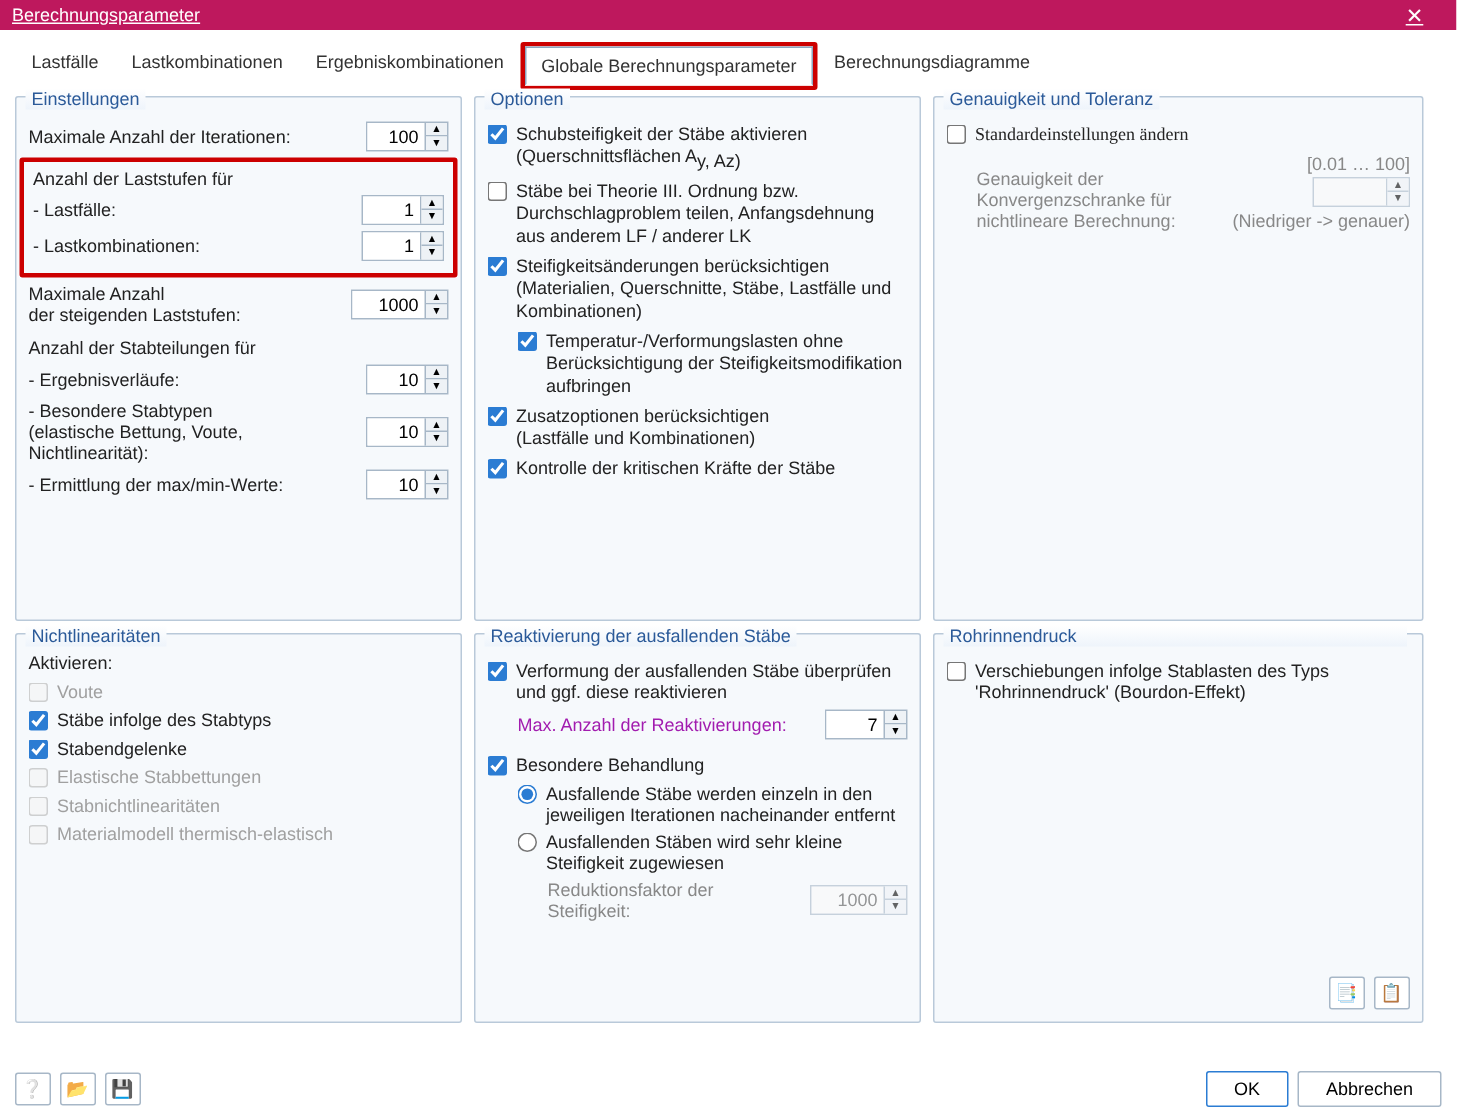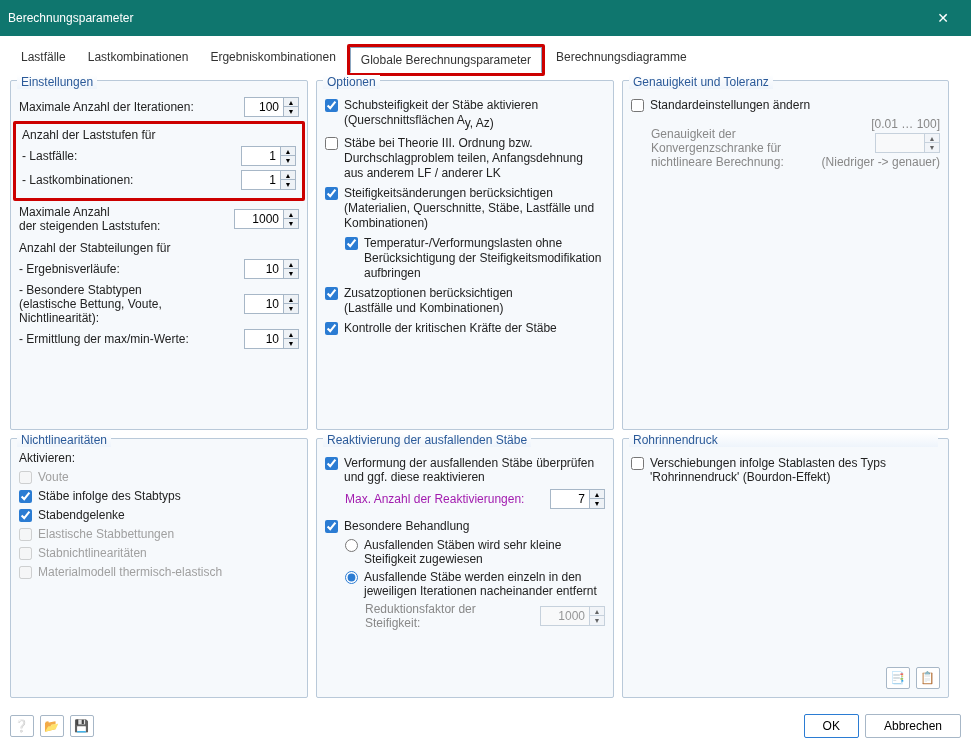--- a/index.html
+++ b/index.html
@@ -1,17 +1,17 @@
 <!DOCTYPE html>
 <html><head>
 <meta charset="utf-8">
 <style>
 * { box-sizing: border-box; margin: 0; padding: 0; font-family: "Segoe UI", Tahoma, sans-serif; font-size: 12px; }
 html, body { width: 971px; height: 746px; background: #fff; }
-.titlebar { height: 36px; background: #0f766e; color: #fff; display: flex; align-items: center; padding: 0 8px; }
+.titlebar { height: 20px; background: #be185d; color: #fff; display: flex; align-items: center; padding: 0 8px; text-decoration: underline; }
 .titlebar .title { flex: 1; }
 .titlebar .close { width: 40px; height: 28px; display: flex; align-items: center; justify-content: center; color: #fff; font-size: 14px; }
 .content { padding: 8px 22px 50px 10px; position: relative; }
 .tabs { display: flex; border-bottom: none; margin-bottom: 4px; }
 .tab { padding: 5px 10px; border: 1px solid transparent; cursor: pointer; background: transparent; color: #333; }
 .tab.active { border: 1px solid #8ca6c0; border-bottom: 1px solid #fff; background: #fff; }
 .tab-hl { border: 3px solid #c00; border-radius: 2px; padding: 0; }
 .tab-hl .tab { border: 1px solid #8ca6c0; border-bottom: 1px solid #fff; }
 .row { display: flex; gap: 8px; }
 .group { flex: 1; border: 1px solid #b9c9d9; border-radius: 2px; background: #f6f9fc; position: relative; padding: 8px; }
@@ -199,21 +199,21 @@
           <span class="txt">Kontrolle der kritischen Kräfte der Stäbe</span>
         </div>
       </div>
     </div>
 
     <div class="group tol">
       <span class="legend">Genauigkeit und Toleranz</span>
       <div class="group-body">
         <div class="chk">
             <input type="checkbox" style="">
-          <span class="txt" style="color:#222;">Standardeinstellungen ändern</span>
+          <span class="txt" style="color:#222;font-family:Liberation Serif, serif;">Standardeinstellungen ändern</span>
         </div>
         <div class="field" style="margin-left:20px;">
           <span class="lbl">
             <span>Genauigkeit der</span><br>
             <span>Konvergenzschranke für</span><br>
             <span>nichtlineare Berechnung:</span>
           </span>
           <span class="right">
             <span class="hint range">[0.01 … 100]</span>
             <span class="spin wide" style="opacity:0.6;">
@@ -278,26 +278,26 @@
                 <span>▲</span>
                 <span>▼</span>
               </span>
           </span>
         </div>
         <div class="chk" style="margin-top:10px;">
             <input type="checkbox" checked="" style="">
           <span class="txt">Besondere Behandlung</span>
         </div>
         <div class="radio">
+            <input type="radio" name="r" checked="" style="">
+          <span class="txt">Ausfallende Stäbe werden einzeln in den jeweiligen Iterationen nacheinander entfernt</span>
+        </div>
+        <div class="radio">
             <input type="radio" name="r" style="">
           <span class="txt">Ausfallenden Stäben wird sehr kleine Steifigkeit zugewiesen</span>
-        </div>
-        <div class="radio">
-            <input type="radio" name="r" checked="" style="">
-          <span class="txt">Ausfallende Stäbe werden einzeln in den jeweiligen Iterationen nacheinander entfernt</span>
         </div>
         <div class="sub-field" style="margin-left:40px;">
           <span class="lbl">Reduktionsfaktor der Steifigkeit:</span>
           <span class="spin wide" style="opacity:0.6;">
             <input disabled="" value="1000" style="">
             <span class="btns">
                 <span>▲</span>
                 <span>▼</span>
               </span>
           </span>

